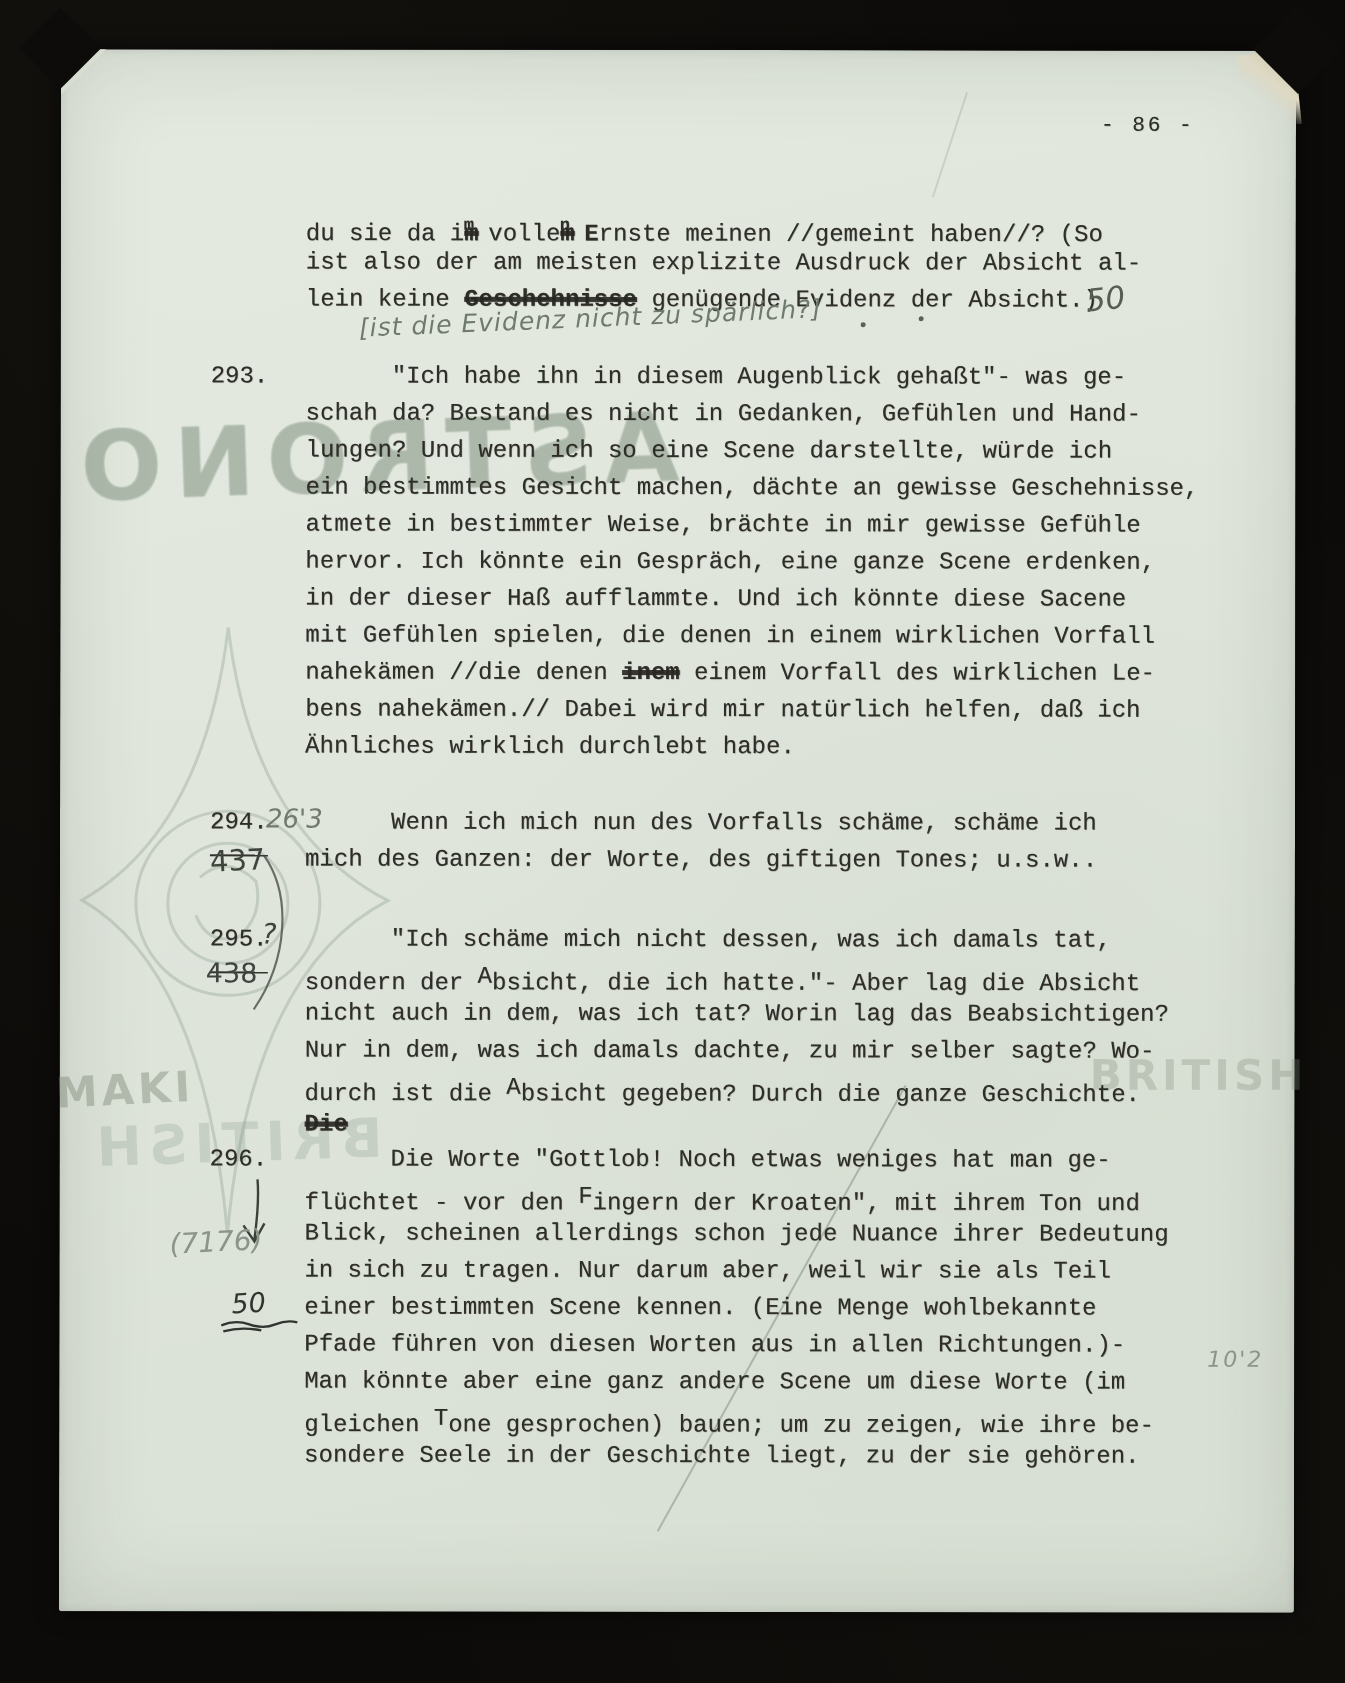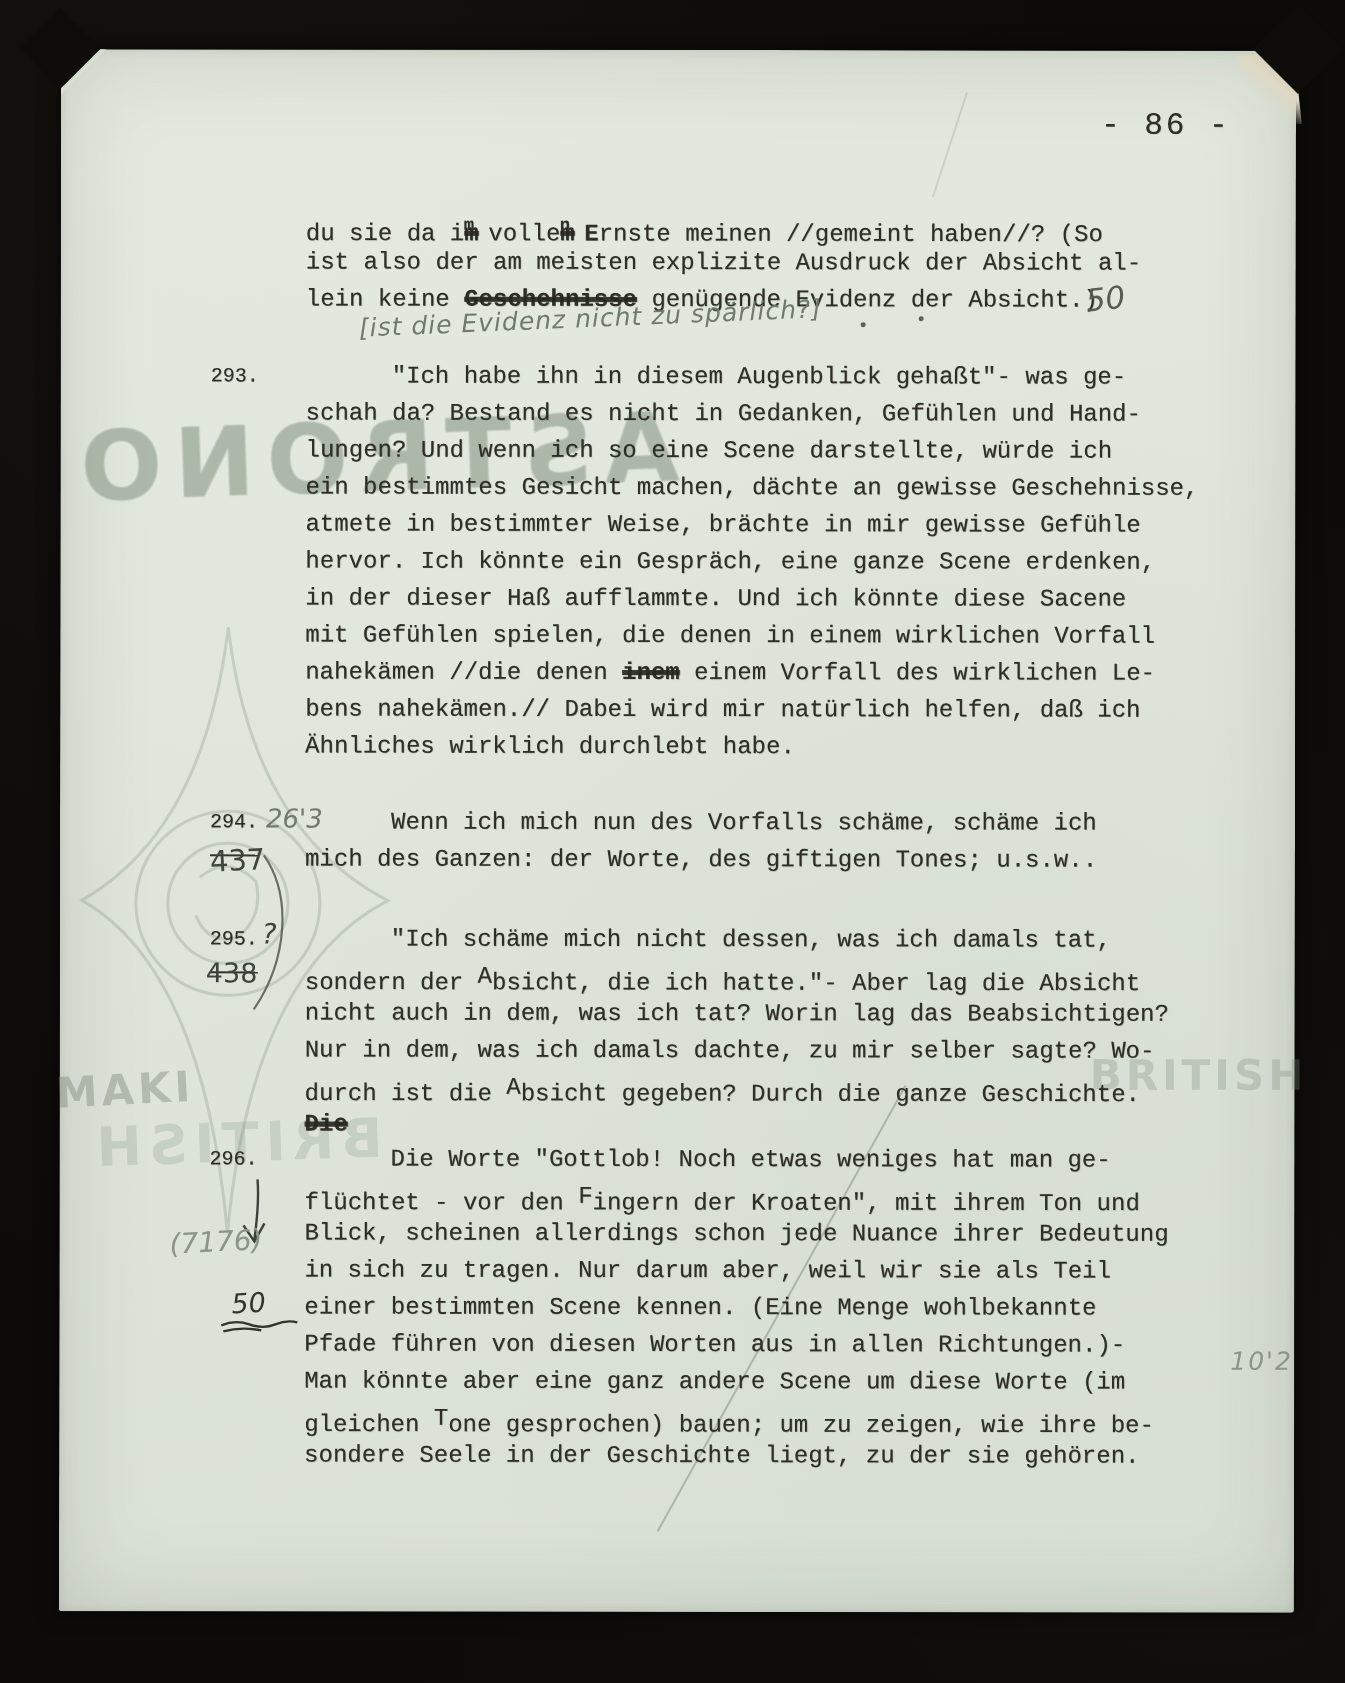--- a/index.html
+++ b/index.html
@@ -20,44 +20,44 @@
   .notch-tl{position:absolute;left:-30px;top:-30px;width:58px;height:58px;background:#0d0c0a;transform:rotate(45deg);}
   .fold-tl{position:absolute;left:0;top:0;width:48px;height:54px;
     background:linear-gradient(135deg, rgba(10,10,8,.55) 0%, #c6cdbf 16%, #d9dfd2 42%, rgba(0,0,0,0) 46%);}
   .notch-tr{position:absolute;right:-34px;top:-34px;width:64px;height:64px;background:#0d0c0a;transform:rotate(45deg);}
   .fold-tr{position:absolute;right:-2px;top:2px;width:58px;height:74px;
     background:linear-gradient(225deg, rgba(10,10,8,.5) 4%, #d3ceb6 22%, #ded9c4 40%, rgba(0,0,0,0) 62%);
     transform:rotate(-6deg);}
   
   .typed{color:#2e2d28;font-size:24px;line-height:37px;letter-spacing:0px;
     text-shadow:.5px .4px .7px rgba(42,41,36,.45);}
-  .pageno{position:absolute;left:1040px;top:56px;font-size:31px;letter-spacing:3px;}
+  .pageno{position:absolute;left:1040px;top:56px;font-size:21px;letter-spacing:3px;}
   .frag{position:absolute;left:245px;top:157px;width:920px;}
   .sec{position:absolute;left:245px;width:930px;}
   .sec-0{top:308px;} .sec-1{top:754px;} .sec-2{top:871px;} .sec-3{top:1091px;}
-  .mnum{position:absolute;left:-95px;top:0;font-size:20px;}
+  .mnum{position:absolute;left:-95px;top:0;font-size:24px;}
   .mnum.ul{border-bottom:2.5px solid #34332e;padding-bottom:14px;}
   .tline{height:37px;white-space:pre;}
   .tline.ind{padding-left:86px;}
   .seg{display:inline;}
   .bld{font-weight:bold;}
   .ovr{text-decoration:line-through;text-decoration-thickness:5px;text-decoration-color:rgba(40,39,34,.85);}
   .sup{font-size:17px;vertical-align:.62em;margin-left:-15px;font-weight:bold;}
   .raised{vertical-align:.27em;}
   
   .hw{position:absolute;font-family:"DejaVu Sans",sans-serif;font-style:italic;white-space:nowrap;}
   .hw-top50{left:1025px;top:230px;font-size:31px;color:#565d52;transform:rotate(-6deg);}
   .hw-note{left:298px;top:254px;font-size:25px;color:#6f7a6d;transform:rotate(-2.5deg);letter-spacing:1px;}
   .hw-263{left:206px;top:754px;font-size:26px;color:#707a6e;text-align:center;}
   .hw-437{left:150px;top:794px;font-size:29px;color:#3f443e;font-style:normal;transform:rotate(-3deg);}
   .hw-q{left:202px;top:868px;font-size:28px;color:#3f443e;}
   .hw-438{left:146px;top:908px;font-size:27px;color:#3f443e;font-style:normal;}
   .hw-7176{left:110px;top:1176px;font-size:28px;color:#8b948a;transform:rotate(-3deg);}
   .hw-m50{left:172px;top:1238px;font-size:27px;color:#31352f;transform:rotate(-4deg);}
-  .hw-102{left:1148px;top:1296px;font-size:25px;color:#8b948a;letter-spacing:2px;margin-left:23px;}
+  .hw-102{left:1148px;top:1296px;font-size:22px;color:#8b948a;letter-spacing:2px;}
   .annsvg{position:absolute;}
   
   .wm{position:absolute;font-family:"DejaVu Sans",sans-serif;font-weight:bold;white-space:nowrap;pointer-events:none;}
   .wm-top{left:8px;top:352px;font-size:96px;letter-spacing:12px;color:rgba(0,0,0,0);
     text-shadow:1px 0 rgba(124,140,124,.17),-1px 0 rgba(124,140,124,.17),0 1px rgba(124,140,124,.17),0 -1px rgba(124,140,124,.17);
     transform:scaleX(-1) rotate(2deg);}
   .wm-maki{left:-4px;top:1016px;font-size:42px;letter-spacing:4px;color:rgba(118,132,115,.42);transform:rotate(-3deg);}
   .wm-brit-l{left:30px;top:1062px;font-size:54px;letter-spacing:7px;color:rgba(120,136,118,.22);transform:scaleX(-1) rotate(2deg);}
   .wm-brit-r{left:1030px;top:1000px;font-size:42px;letter-spacing:4px;color:rgba(122,138,120,.30);}
   .crease{position:absolute;background:rgba(90,100,88,.35);width:1.5px;transform-origin:top center;}

